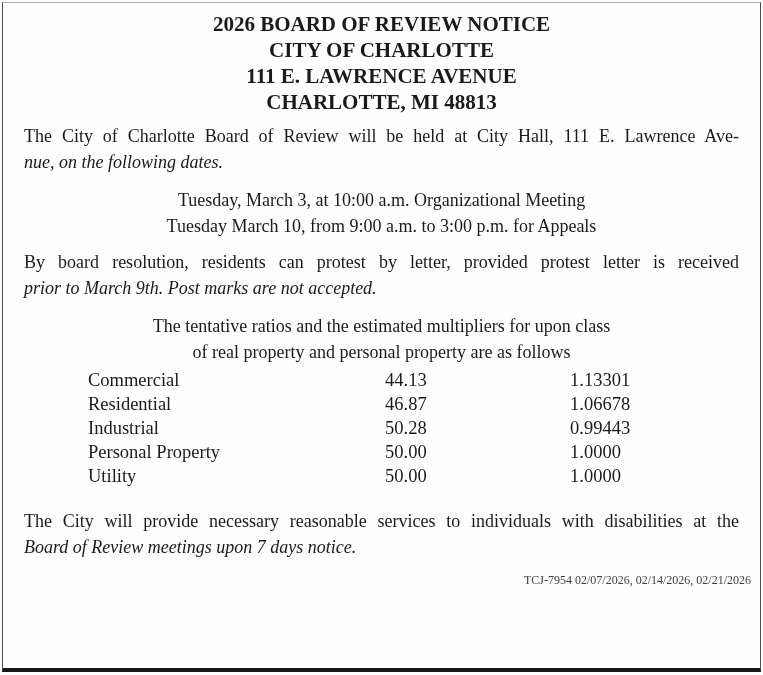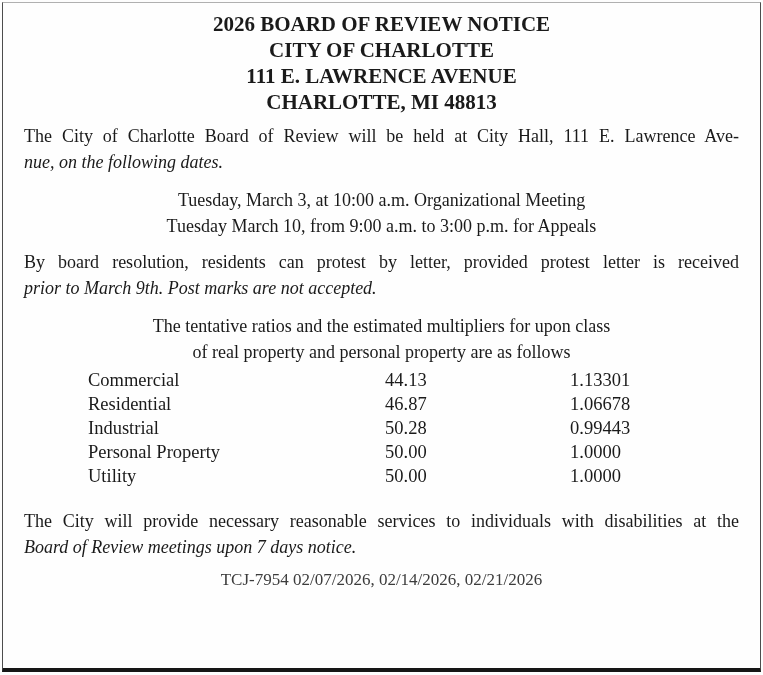--- a/index.html
+++ b/index.html
@@ -45,24 +45,24 @@
   .protest { margin-top: 10px; }
   .ratios-intro { margin-top: 1px; text-align: center; }
   .rtable { margin-top: 3px; padding-left: 76px; font-size: 18.5px; }
   .trow { line-height: 24px; white-space: nowrap; }
   .c1 { display: inline-block; width: 297px; }
   .c2 { display: inline-block; width: 185px; }
   .c3 { display: inline-block; }
   .accessibility { margin-top: 20px; }
   .footer {
     margin-top: 0;
-    font-size: 17px;
+    font-size: 12px;
     line-height: 16px;
     color: #3c3c3c;
-    text-align: center;
+    text-align: right;
   }
 </style>
 </head>
 <body>
 
 <div class="notice">
 
   <div class="header">
     <div>2026 BOARD OF REVIEW NOTICE</div>
     <div>CITY OF CHARLOTTE</div>

